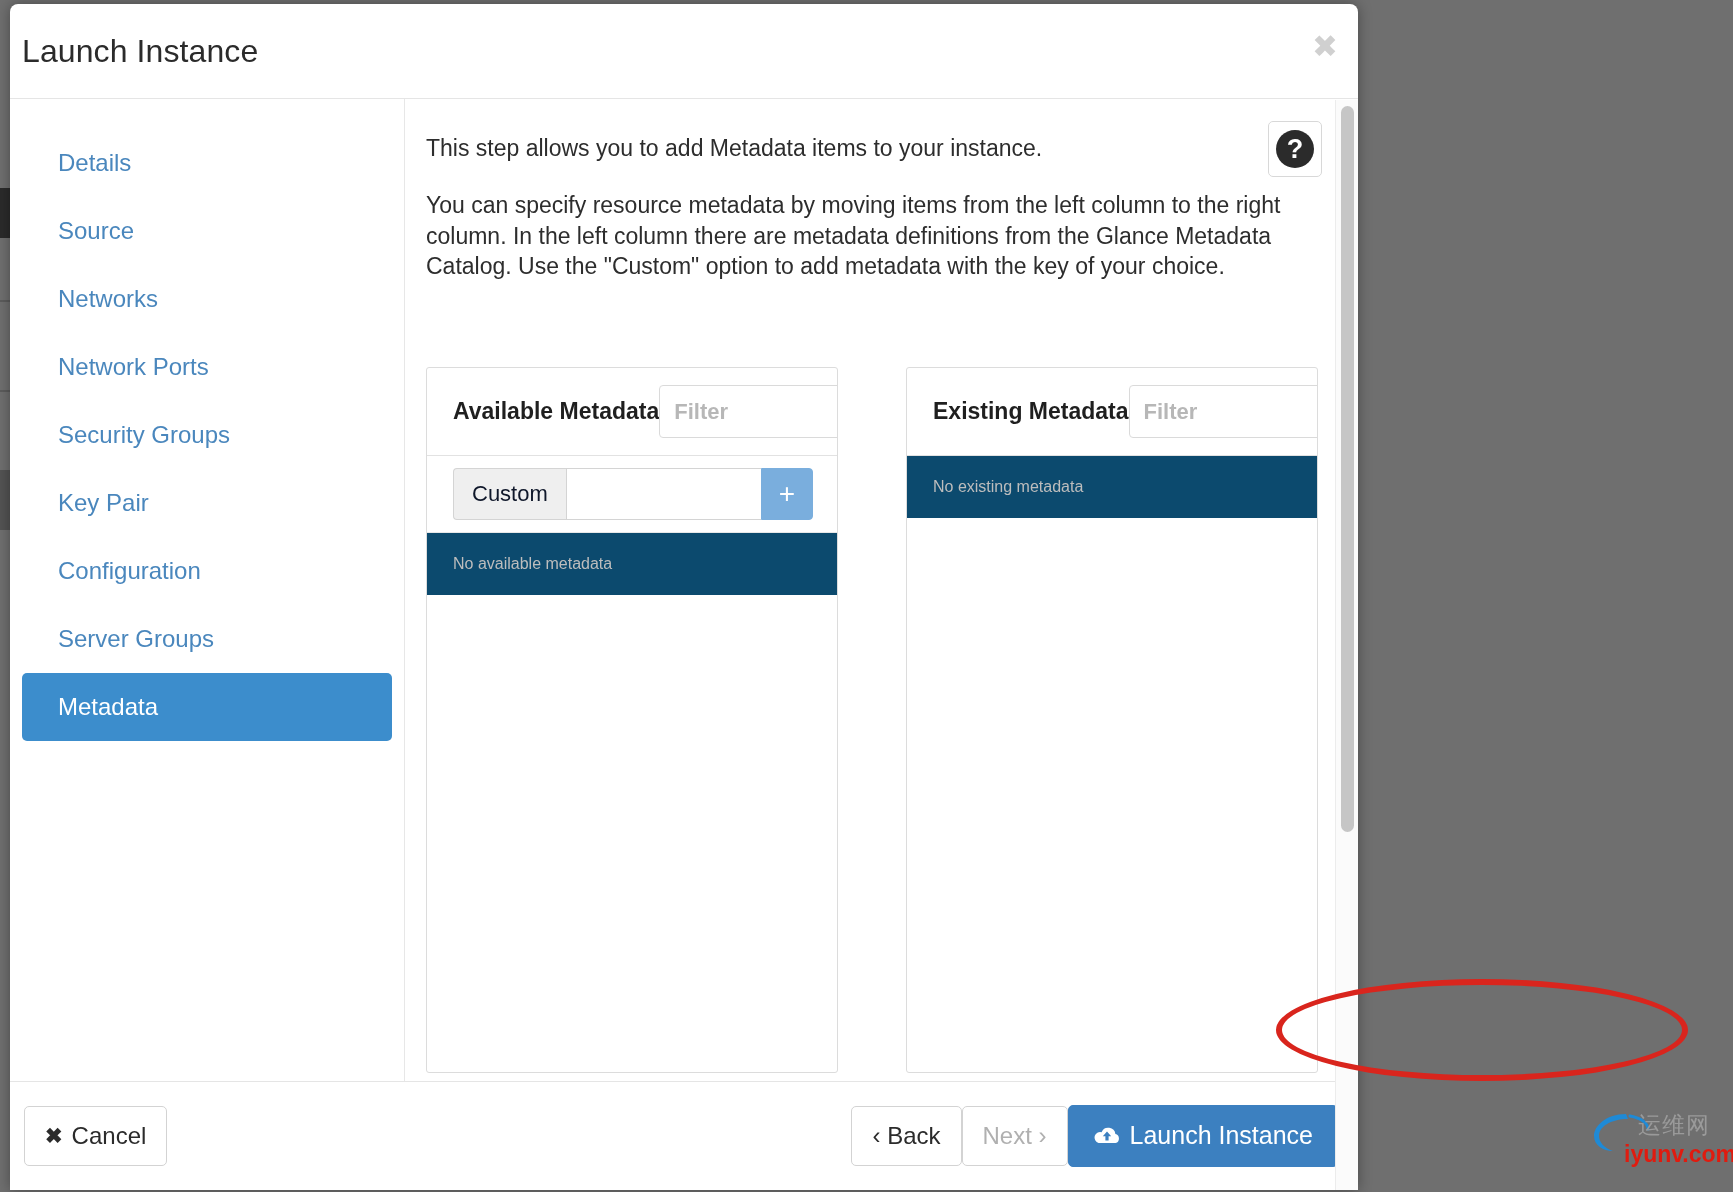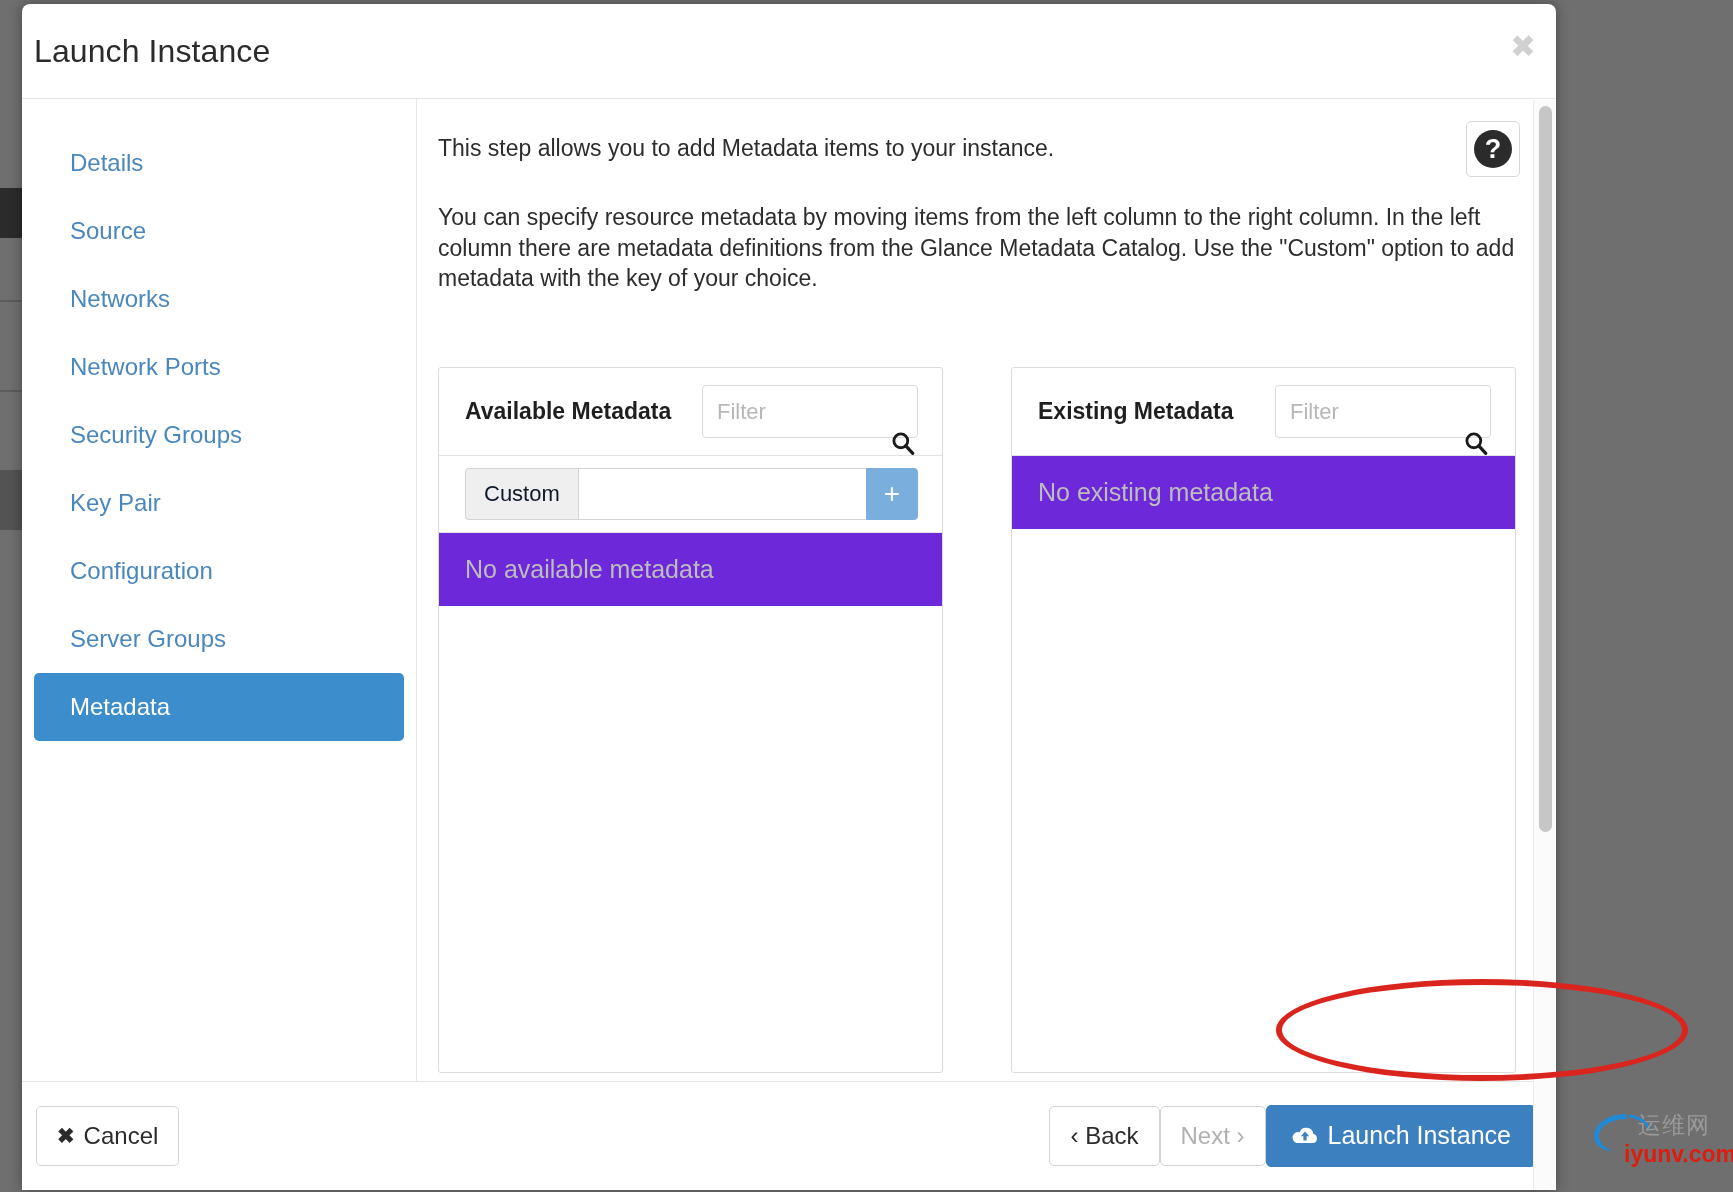--- a/index.html
+++ b/index.html
@@ -26,23 +26,23 @@
     opacity: .75;
   }
   .backdrop-strip.s1 { top: 188px;  height: 50px;  background:#141414; }
   .backdrop-strip.s2 { top: 300px;  height: 2px;   background:#555; }
   .backdrop-strip.s3 { top: 390px;  height: 2px;   background:#555; }
   .backdrop-strip.s4 { top: 470px;  height: 60px;  background:#4a4a4a; }
 
   
   .modal {
     position: absolute;
-    left: 22px;
+    left: 10px;
     top: 4px;
-    width: 1534px;
+    width: 1348px;
     height: 1186px;
     background: #ffffff;
     border-radius: 8px 8px 0 0;
     box-shadow: 0 0 14px rgba(0,0,0,.35);
     overflow: hidden;
   }
 
   
   .modal-header {
     position: relative;
@@ -125,21 +125,21 @@
     height: 100%;
     padding: 34px 40px 0 21px;
   }
 
   .intro-line {
     font-size: 23px;
     line-height: 1.34;
     color: #2d2d2d;
     max-width: 1125px;
   }
-  .intro-line.second { margin-top: 38px; }
+  .intro-line.second { margin-top: 26px; }
 
   .help-btn {
     position: absolute;
     right: 36px;
     top: 22px;
     width: 54px;
     height: 56px;
     background: #ffffff;
     border: 1px solid #d8d8d8;
     border-radius: 5px;
@@ -202,20 +202,21 @@
     width: 216px;
     height: 53px;
     border: 1px solid #dadada;
     border-radius: 4px;
     padding: 8px 14px;
     font-size: 22px;
     color: #0369a1;
     font-family: "Liberation Sans", sans-serif;
     background: #fff;
     outline: none;
+    font-weight: bold;
   }
   .filter-input::placeholder { color: #b7b7b7; }
   .search-icon {
     position: absolute;
     right: 2px;
     bottom: -18px;
     width: 26px;
     height: 26px;
     pointer-events: none;
   }
@@ -263,23 +264,23 @@
     color: #ffffff;
     font-size: 28px;
     line-height: 48px;
     text-align: center;
     cursor: pointer;
     font-family: "Liberation Sans", sans-serif;
     flex: 0 0 auto;
   }
 
   .empty-row {
-    background: #6d28d9;
+    background: #0c4a6e;
     padding: 22px 26px;
-    font-size: 25px;
+    font-size: 16px;
     color: #bdbdbd;
   }
   .empty-row.standalone { border-top: 0; }
 
   
   .modal-footer {
     position: relative;
     height: 108px;
     border-top: 1px solid #e5e5e5;
     display: flex;

